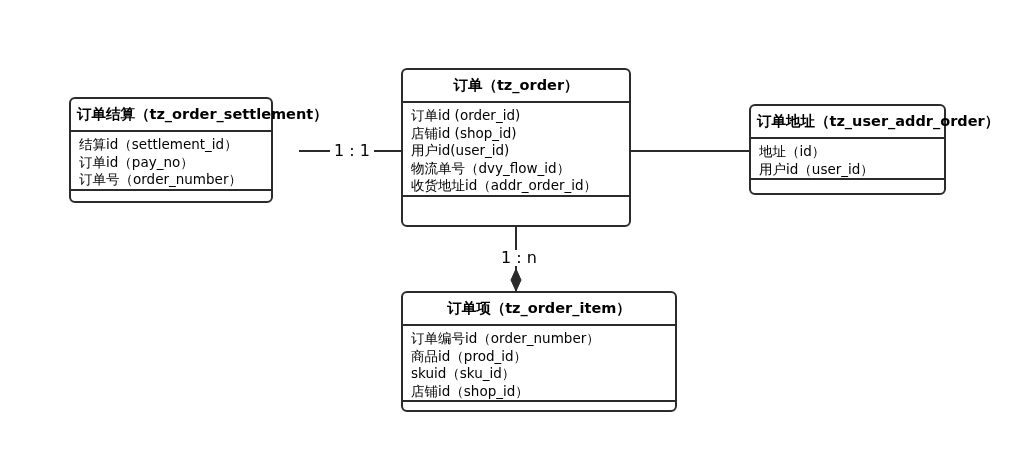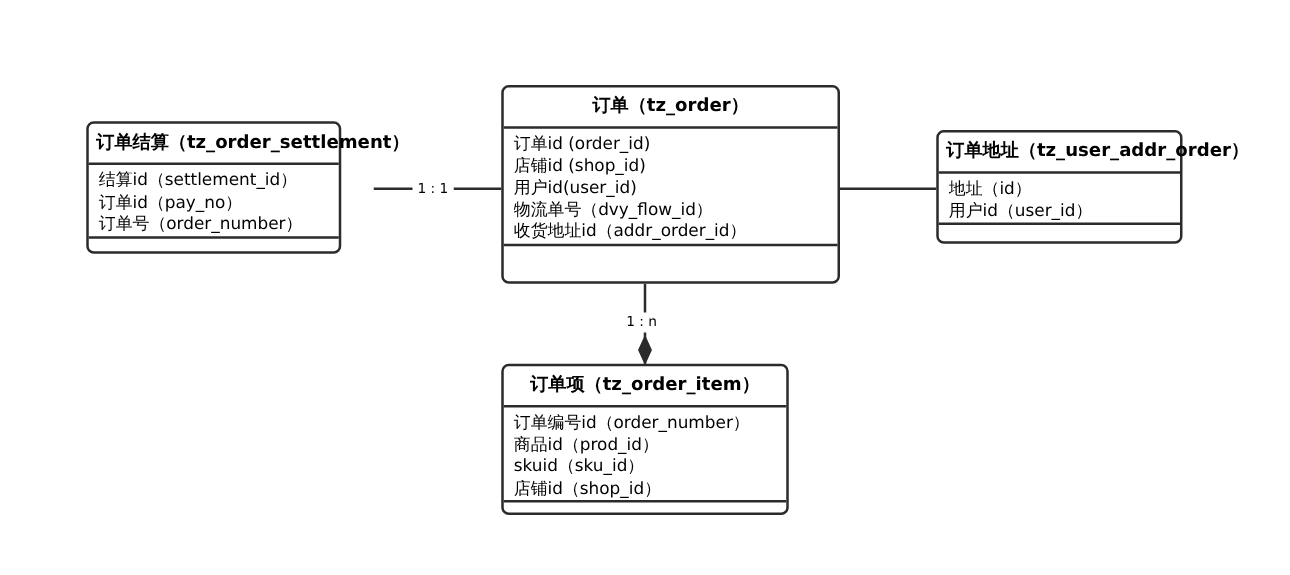--- a/index.html
+++ b/index.html
@@ -74,21 +74,21 @@
   .line-v {
     position: absolute;
     width: 0;
     border-left: 2px solid #2b2b2b;
     z-index: 1;
   }
 
   
   .card-label {
     position: absolute;
-    font-size: 11px;
+    font-size: 16px;
     line-height: 14px;
     color: #000000;
     background: #ffffff;
     padding: 1px 4px;
     white-space: nowrap;
     z-index: 4;
   }
 
   
   .diamond {
@@ -115,42 +115,42 @@
   <div class="entity" style="left:69px; top:97px; width:204px; height:106px;">
     <div class="entity-header"><span class="cn">订单结算（</span><span class="tbl">tz_order_settlement</span><span class="cn">）</span></div>
     <div class="entity-attrs">
       <div class="attr">结算id（settlement_id）</div>
       <div class="attr">订单id（pay_no）</div>
       <div class="attr">订单号（order_number）</div>
     </div>
     <div class="entity-footer"></div>
   </div>
 
-  <div class="entity" style="left:401px; top:68px; width:271px; height:159px;">
+  <div class="entity" style="left:401px; top:68px; width:230px; height:159px;">
     <div class="entity-header"><span class="cn">订单（</span><span class="tbl">tz_order</span><span class="cn">）</span></div>
     <div class="entity-attrs">
       <div class="attr">订单id (order_id)</div>
       <div class="attr">店铺id (shop_id)</div>
       <div class="attr">用户id(user_id)</div>
       <div class="attr">物流单号（dvy_flow_id）</div>
       <div class="attr">收货地址id（addr_order_id）</div>
     </div>
     <div class="entity-footer"></div>
   </div>
 
   <div class="entity" style="left:749px; top:104px; width:197px; height:91px;">
     <div class="entity-header"><span class="cn">订单地址（</span><span class="tbl">tz_user_addr_order</span><span class="cn">）</span></div>
     <div class="entity-attrs">
       <div class="attr">地址（id）</div>
       <div class="attr">用户id（user_id）</div>
     </div>
     <div class="entity-footer"></div>
   </div>
 
-  <div class="entity" style="left:401px; top:291px; width:230px; height:121px;">
+  <div class="entity" style="left:401px; top:291px; width:276px; height:121px;">
     <div class="entity-header"><span class="cn">订单项（</span><span class="tbl">tz_order_item</span><span class="cn">）</span></div>
     <div class="entity-attrs">
       <div class="attr">订单编号id（order_number）</div>
       <div class="attr">商品id（prod_id）</div>
       <div class="attr">skuid（sku_id）</div>
       <div class="attr">店铺id（shop_id）</div>
     </div>
     <div class="entity-footer"></div>
   </div>
 

